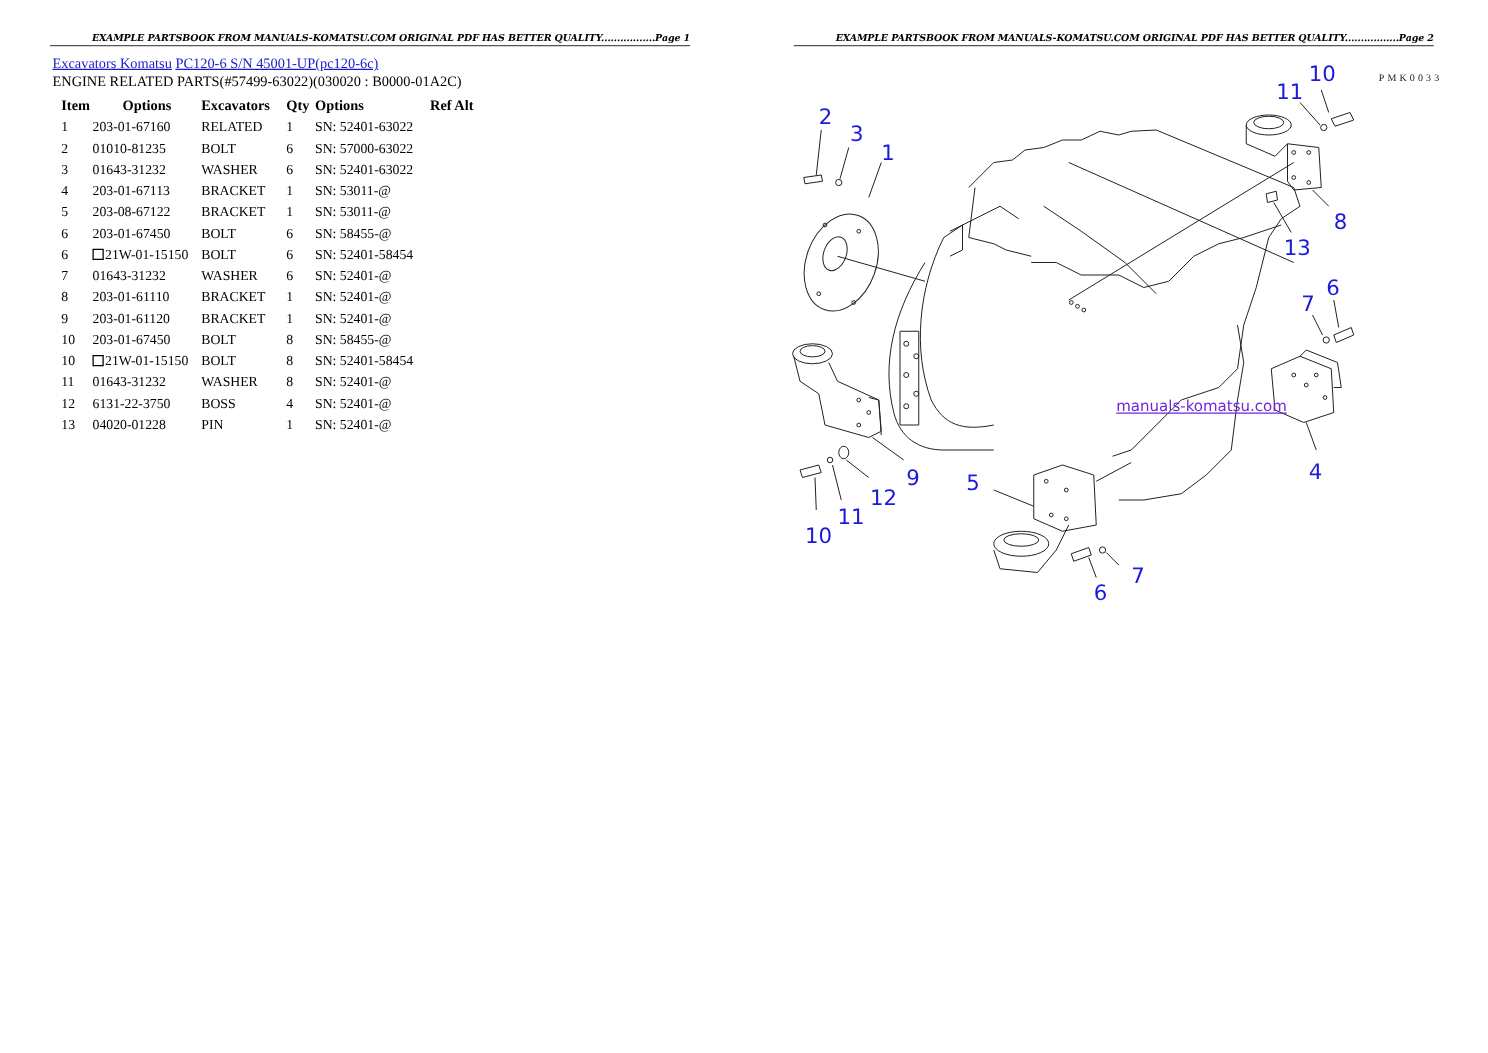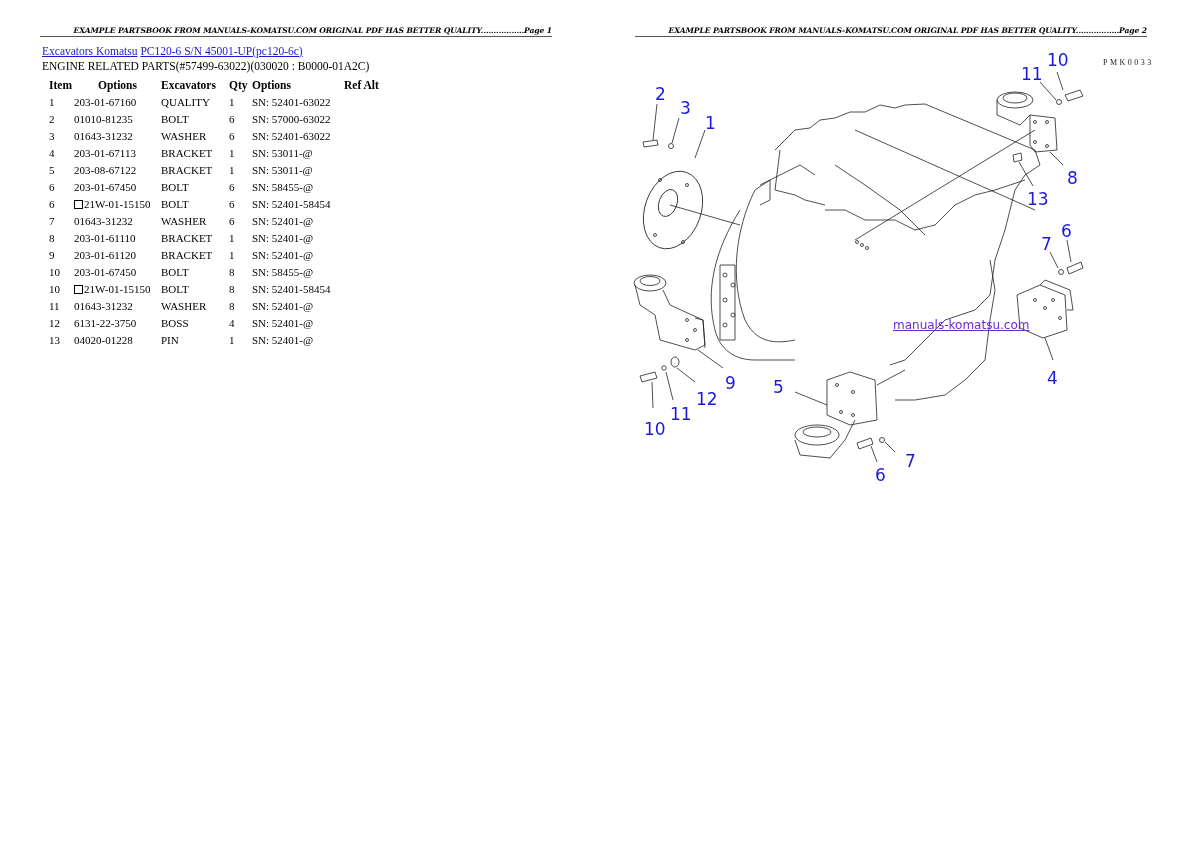--- a/index.html
+++ b/index.html
@@ -93,21 +93,21 @@
         <th class="c-desc">Excavators</th>
         <th class="c-qty">Qty</th>
         <th class="c-opt">Options</th>
         <th class="c-ref">Ref Alt</th>
       </tr>
     </thead>
     <tbody id="parts-body">
         <tr>
           <td class="c-item"><span>1</span></td>
           <td class="c-part"><span>203-01-67160</span></td>
-          <td class="c-desc"><span>QUALITY</span></td>
+          <td class="c-desc"><span>RELATED</span></td>
           <td class="c-qty"><span>1</span></td>
           <td class="c-opt"><span>SN: 52401-63022</span></td>
           <td class="c-ref"><span></span></td>
         </tr>
         <tr>
           <td class="c-item"><span>2</span></td>
           <td class="c-part"><span>01010-81235</span></td>
           <td class="c-desc"><span>BOLT</span></td>
           <td class="c-qty"><span>6</span></td>
           <td class="c-opt"><span>SN: 57000-63022</span></td>

